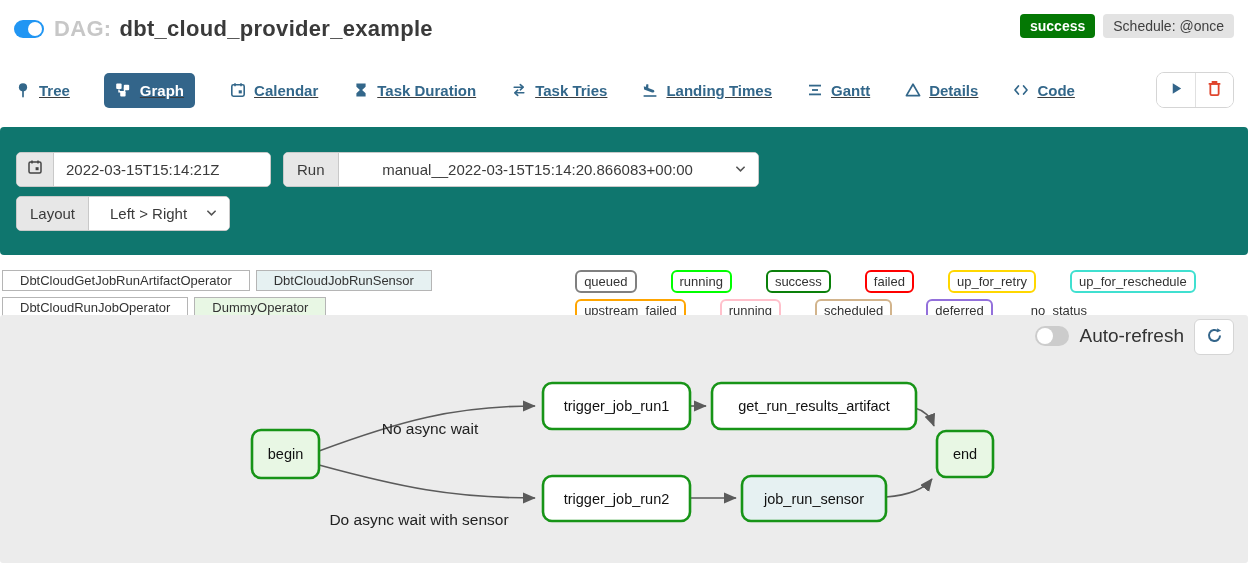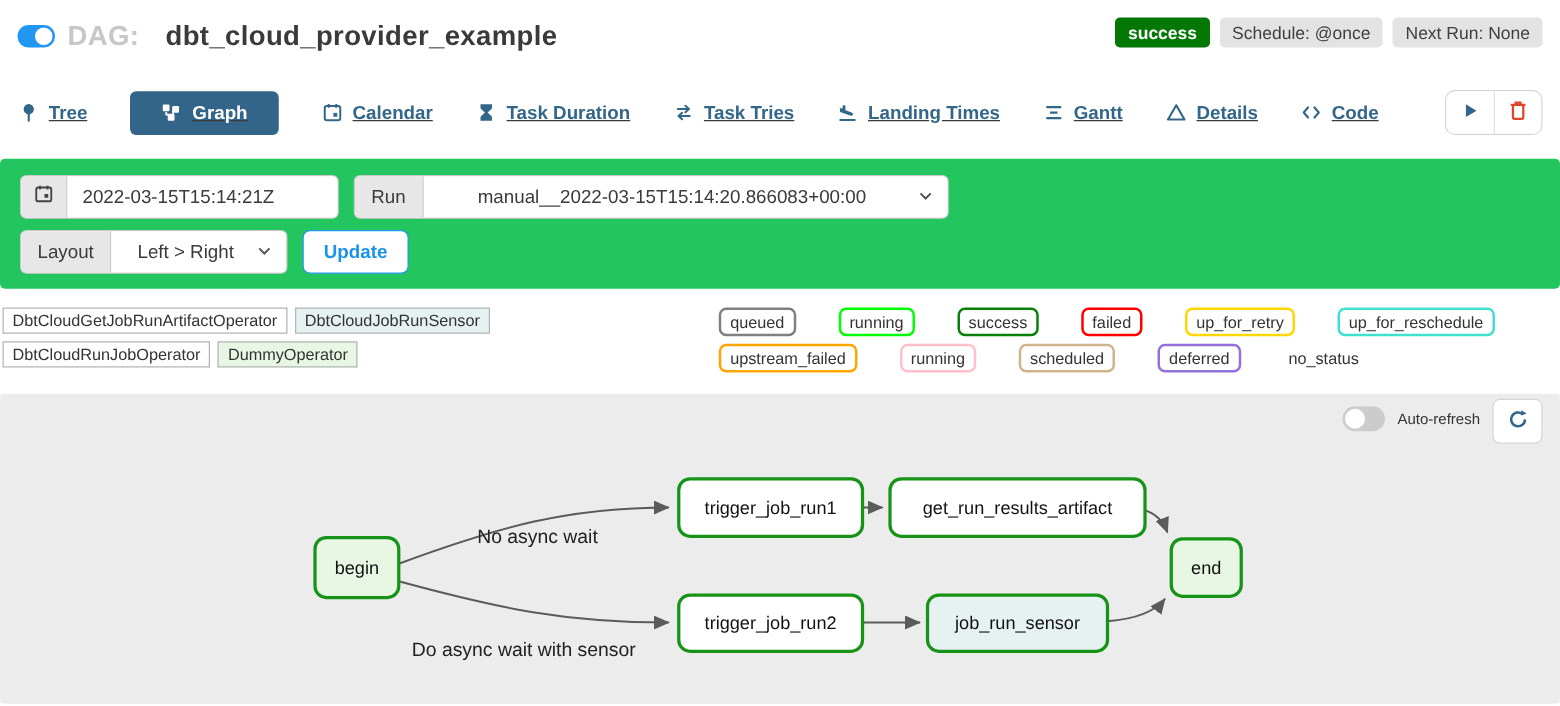--- a/index.html
+++ b/index.html
@@ -8,77 +8,76 @@
     width:1248px; height:565px; overflow:hidden; position:relative;
     font-family:"Liberation Sans","DejaVu Sans",sans-serif; color:#3b3b3b;
   }
   
   .hdr { display:flex; align-items:center; padding:16px 14px 0 14px; }
   .switch { width:30px; height:18px; border-radius:9px; position:relative; cursor:pointer; flex:0 0 auto; }
   .switch .knob { position:absolute; top:2px; width:14px; height:14px; border-radius:50%; background:#fff; }
   .switch.on { background:#2196f3; } .switch.on .knob { right:2px; }
   .switch.off { background:#ccc; } .switch.off .knob { left:2px; }
   .dag-prefix { color:#c7c7c7; font-size:22px; font-weight:700; margin-left:10px; letter-spacing:.3px; }
-  .dag-title { color:#3a3a3a; font-size:22px; font-weight:700; margin-left:21px; letter-spacing:.3px; }
+  .dag-title { color:#3a3a3a; font-size:22px; font-weight:700; margin-left:8px; letter-spacing:.3px; }
   .hdr-badges { margin-left:auto; display:flex; gap:8px; align-items:flex-start; margin-top:-6px; }
   .badge { font-size:14px; padding:4px 10px; border-radius:4px; background:#e3e3e3; color:#3f3f3f; white-space:nowrap; }
   .badge.success { background:#047804; color:#fff; font-weight:700; }
   
   .tabbar { display:flex; align-items:center; margin:30px 14px 0 14px;text-decoration:underline; }
   .tabs { display:flex; align-items:center; gap:34px; }
   .tab { display:flex; align-items:center; gap:8px; color:#33678a; font-size:15px; font-weight:600; cursor:pointer; white-space:nowrap; }
   .tab .icon { display:inline-flex; width:17px; height:17px; align-items:center; justify-content:center; }
   .tab .icon svg { width:16px; height:16px; }
-  .tab.active { background:#33658a; color:#fff; border-radius:5px; padding:9px 25px; }
+  .tab.active { background:#33658a; color:#fff; border-radius:5px; padding:9px 11px; }
   .actions { margin-left:auto; display:flex; border:1px solid #d5d5d5; border-radius:8px; overflow:hidden; background:#fff; }
   .act-btn { width:38px; height:34px; display:flex; align-items:center; justify-content:center; background:#fff; border:none; cursor:pointer; }
   .act-btn + .act-btn { border-left:1px solid #e0e0e0; }
   .act-btn.play { color:#33658a; } .act-btn.trash { color:#df442c; }
   
-  .toolbar { margin-top:19px; background:#22c55e; border-radius:4px; padding:12px 16px; }
+  .toolbar { margin-top:19px; background:#0f766e; border-radius:4px; padding:24px 16px; }
   .t-row { display:flex; align-items:center; gap:12px; height:36px; }
   .t-row + .t-row { margin-top:8px; }
   .igroup { display:flex; align-items:stretch; height:35px; border:1px solid #c9c9c9; border-radius:5px; overflow:hidden; background:#fff; }
   .iaddon { background:#e7e7e7; display:flex; align-items:center; padding:0 13px; font-size:15px; color:#3b3b3b; border-right:1px solid #c9c9c9; }
   .itext { border:none; outline:none; font-size:15px; padding:0 12px; font-family:inherit; color:#3b3b3b; background:#fff; }
   .sel { display:flex; align-items:center; gap:10px; padding:0 12px; background:#fff; font-size:15px; cursor:pointer; white-space:nowrap; }
   .sel svg { width:11px; height:8px; flex:0 0 auto; }
   .btn-update { height:35px; padding:0 16px; background:#fff; border:1.5px solid #2196f3; color:#1b93e8; font-size:15px; font-weight:600; border-radius:6px; cursor:pointer; font-family:inherit; }
   .find-task { margin-left:auto; width:178px; height:35px; border:1px solid #cfcfcf; border-radius:7px; padding:0 12px; font-size:15px; outline:none; font-family:inherit; color:#3b3b3b; }
   .find-task::placeholder { color:#9a9a9a; }
   .cal-btn { display:flex; align-items:center; justify-content:center; width:37px; background:#e7e7e7; border-right:1px solid #c9c9c9; color:#444; cursor:pointer; }
   
   .legend { display:flex; margin:15px 2px 0 2px; align-items:flex-start; }
   .ops { width:546px; display:flex; flex-wrap:wrap; gap:6px; }
   .stats { width:700px; display:flex; flex-wrap:wrap; gap:6px; align-items:center; }
-  .lbadge { font-size:13px; padding:2px 7px; border-radius:0; border:1.5px solid #b5b5b5; color:#333; background:#fff; white-space:nowrap; }
+  .lbadge { font-size:13px; padding:2px 17px; border-radius:0; border:1.5px solid #b5b5b5; color:#333; background:#fff; white-space:nowrap; }
   .sbadge { font-size:13px; padding:2px 7px; border-radius:6px; border:2px solid; color:#333; background:#fff; white-space:nowrap;margin-left:28px; }
   .sbadge.noborder { border:none; padding:2px 4px; }
   
   .gpanel { position:absolute; left:0; right:0; bottom:2px; height:248px; background:#ececec; border-radius:3px; }
   .gpanel svg.diagram { position:absolute; inset:0; }
   .refresh-row { position:absolute; top:10px; right:64px; display:flex; align-items:center; gap:10px; z-index:2; }
-  .refresh-row .lbl { font-size:12px; color:#333; }
+  .refresh-row .lbl { font-size:19px; color:#333; }
   .auto-sw { width:34px; height:20px; border-radius:10px; }
   .auto-sw .knob { width:16px; height:16px; }
   .btn-refresh { position:absolute; top:4px; right:14px; width:40px; height:36px; background:#fff; border:1px solid #d5d5d5; border-radius:6px; display:flex; align-items:center; justify-content:center; color:#33658a; cursor:pointer; z-index:2; }
 </style>
 </head>
 <body>
 
 <div class="hdr">
   <div class="switch on">
       <div class="knob"></div>
     </div>
   <span class="dag-prefix">DAG:</span>
   <span class="dag-title">dbt_cloud_provider_example</span>
   <div class="hdr-badges">
     <span class="badge success">success</span>
     <span class="badge">Schedule: @once</span>
-    <span class="badge">Next Run: None</span>
   </div>
 </div>
 
 <div class="tabbar">
   <div class="tabs" id="tabs">
       <div class="tab">
         <span class="icon">
           <svg viewBox="0 0 16 16">
             <circle cx="8" cy="5.3" r="4.1" fill="currentColor"></circle>
             <path d="M8 9.4v5.2" stroke="currentColor" stroke-width="1.7" stroke-linecap="round"></path>
@@ -210,21 +209,20 @@
   <div class="t-row">
     <div class="igroup">
       <span class="iaddon">Layout</span>
       <span class="sel" style="width:140px">
         <span style="margin:4px auto">Left &gt; Right</span>
         <svg viewBox="0 0 12 8">
             <path d="M1.5 1.5 6 6l4.5-4.5" stroke="#555" stroke-width="1.7" fill="none"></path>
           </svg>
       </span>
     </div>
-    <button class="btn-update">Update</button>
   </div>
 </div>
 
 <div class="legend">
   <div class="ops" id="legend-operators">
       <span class="lbadge" style="background: rgb(255, 255, 255);">DbtCloudGetJobRunArtifactOperator</span>
       <span class="lbadge" style="background: rgb(230, 241, 242);">DbtCloudJobRunSensor</span>
       <span class="lbadge" style="background: rgb(255, 255, 255);">DbtCloudRunJobOperator</span>
       <span class="lbadge" style="background: rgb(232, 247, 228);">DummyOperator</span>
     </div>

